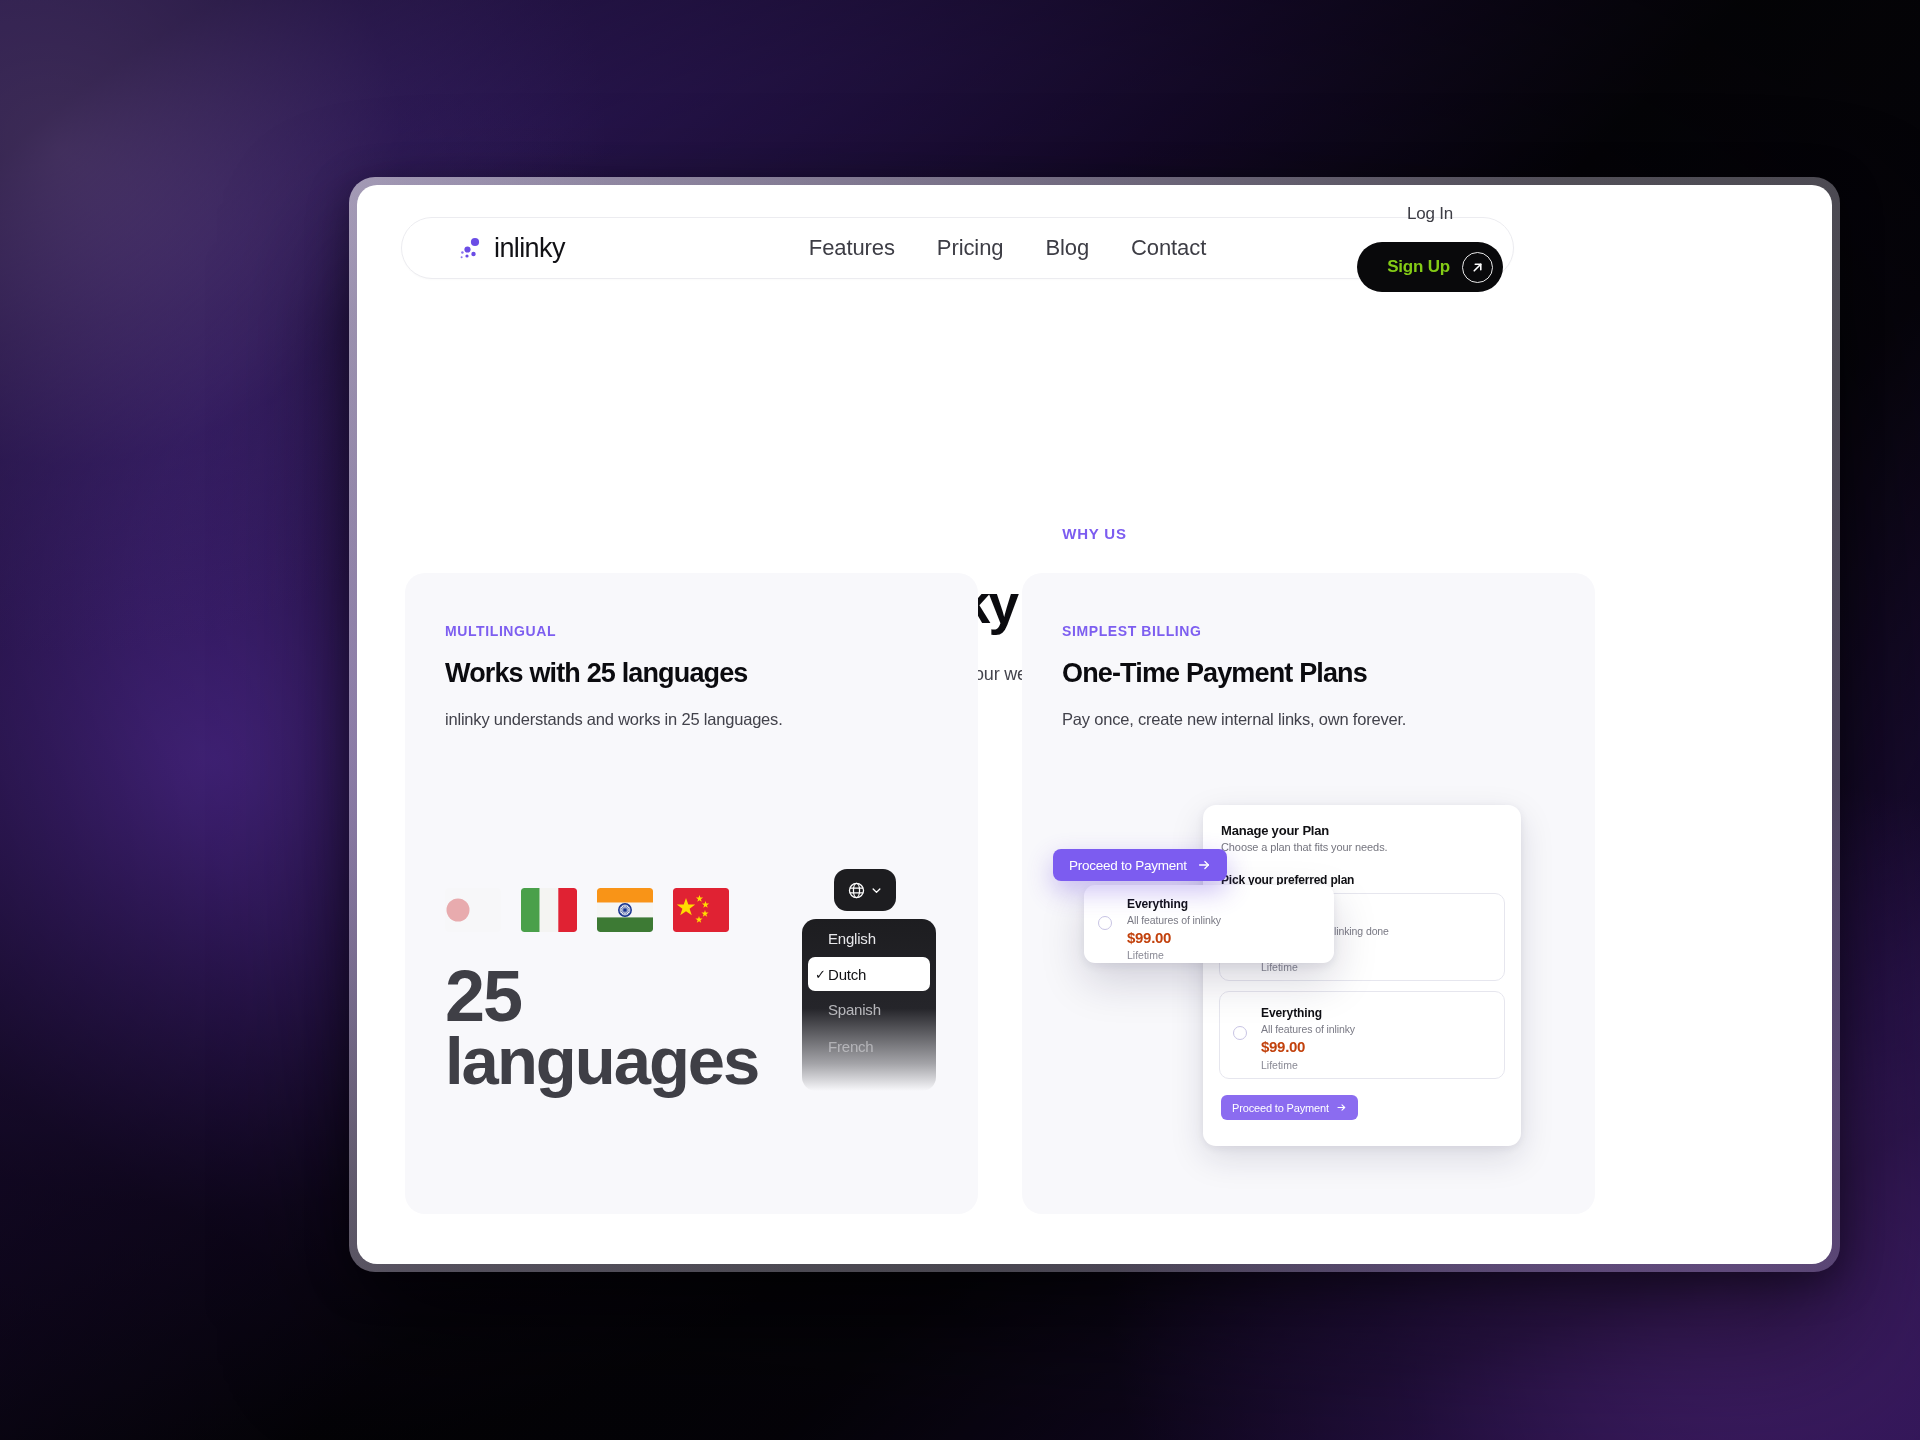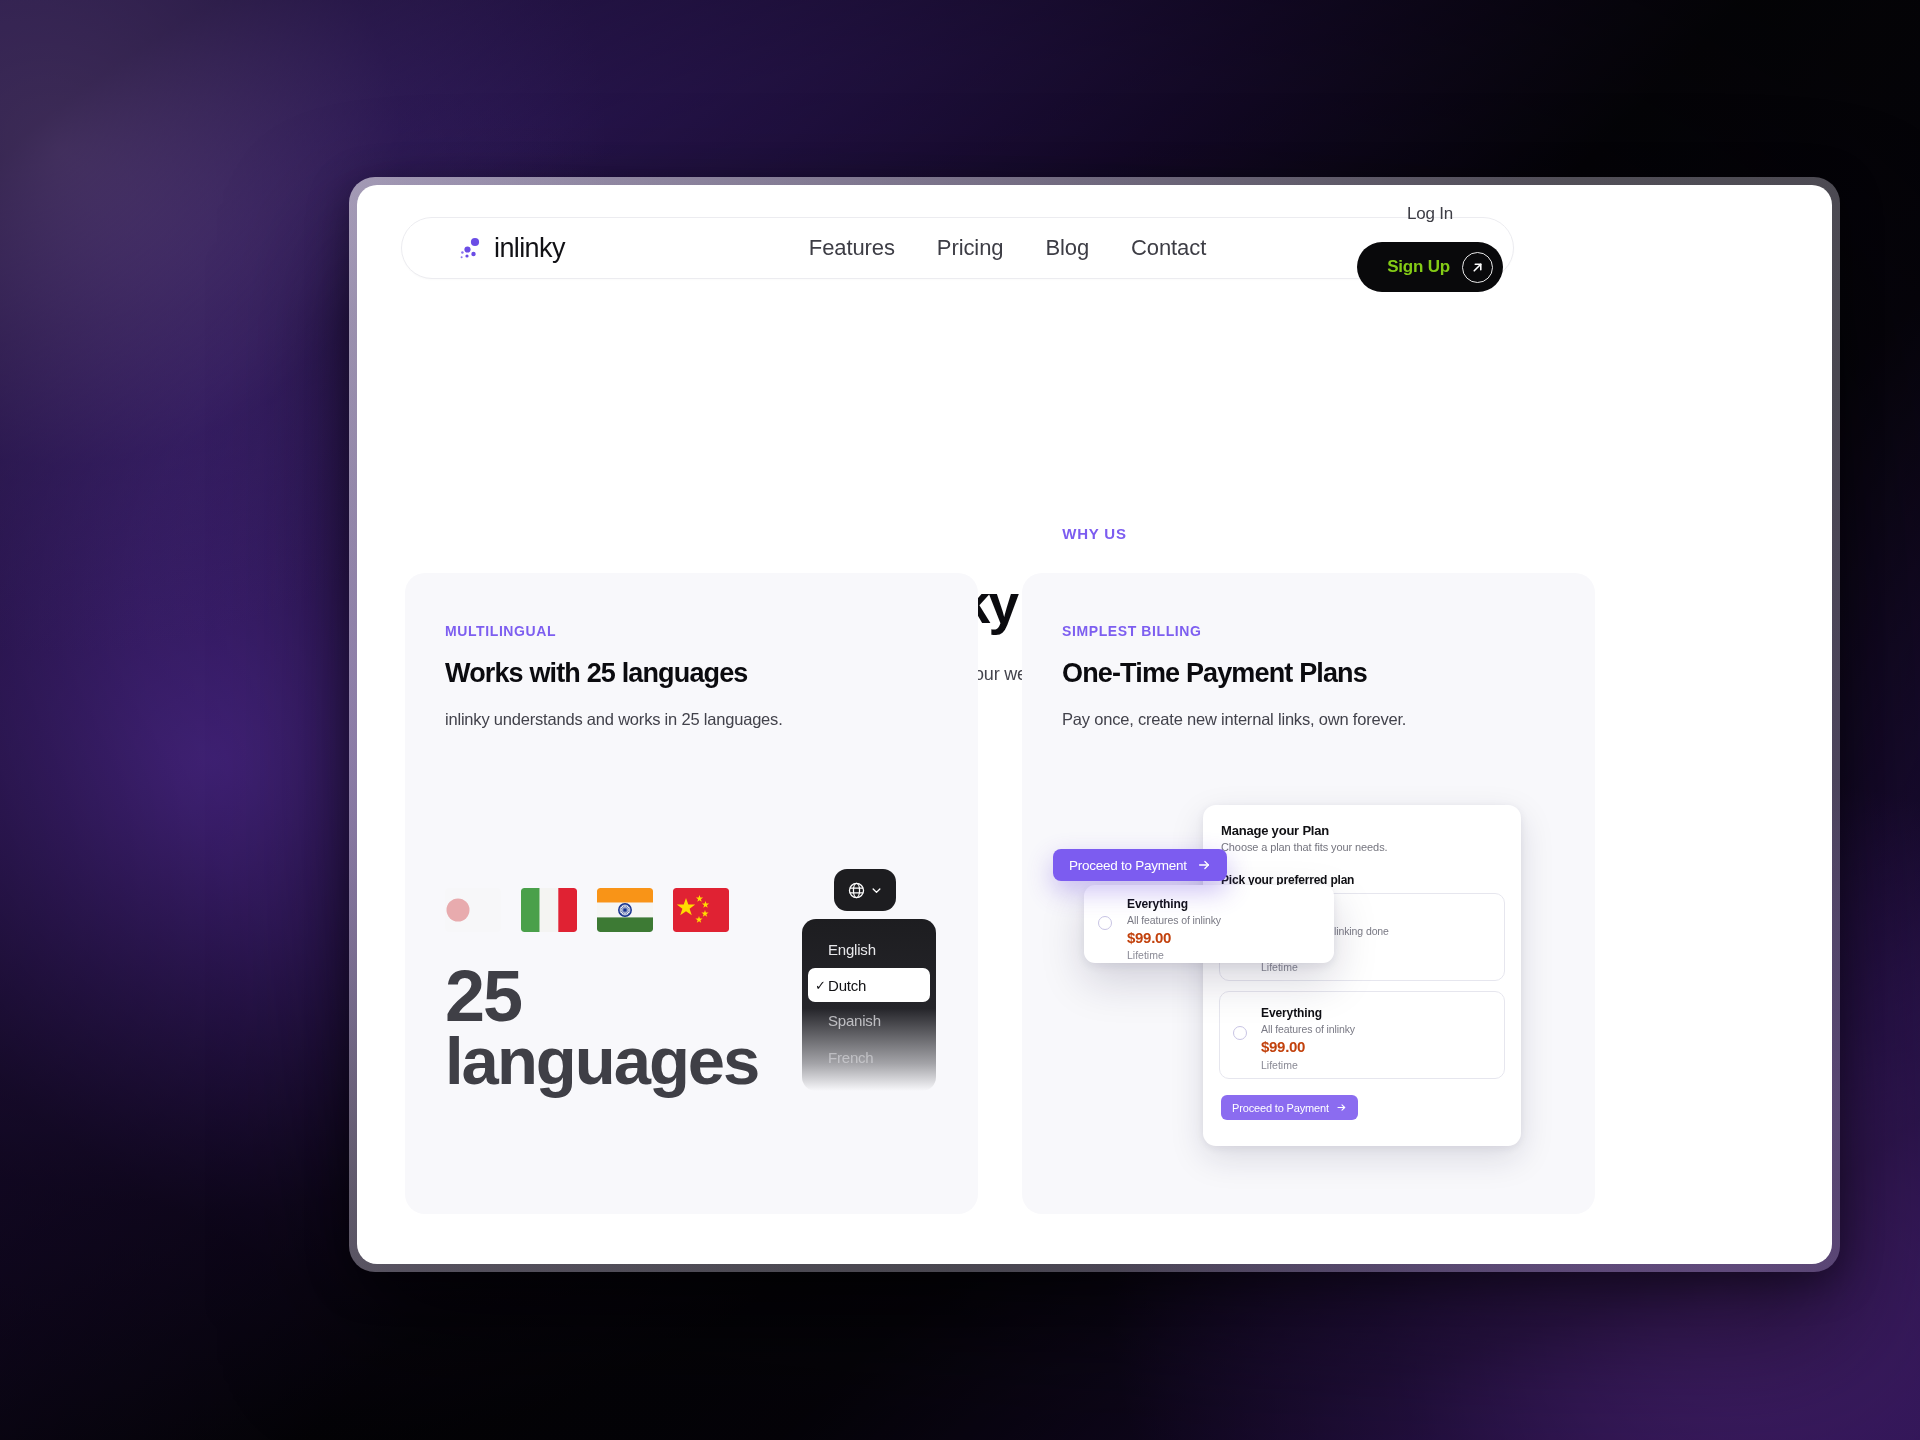--- a/index.html
+++ b/index.html
@@ -200,21 +200,21 @@
     background: #1d1d20;
     display: flex; align-items: center; justify-content: center; gap: 4px;
     cursor: pointer;
     z-index: 4;
   }
   #lang-menu {
     position: absolute; right: 42px; top: 346px;
     width: 134px; height: 172px;
     border-radius: 14px;
     background: linear-gradient(180deg, #1d1d20 0%, #25252a 52%, rgba(60,60,66,0.45) 84%, rgba(120,120,128,0.0) 100%);
-    padding-top: 12px;
+    padding-top: 1px;
     overflow: hidden;
     z-index: 3;
   }
   .lang-item {
     height: 37px;
     display: flex; align-items: center;
     padding-left: 26px;
     font-size: 15px;
     color: #e7e7ea;
     letter-spacing: -0.2px;

